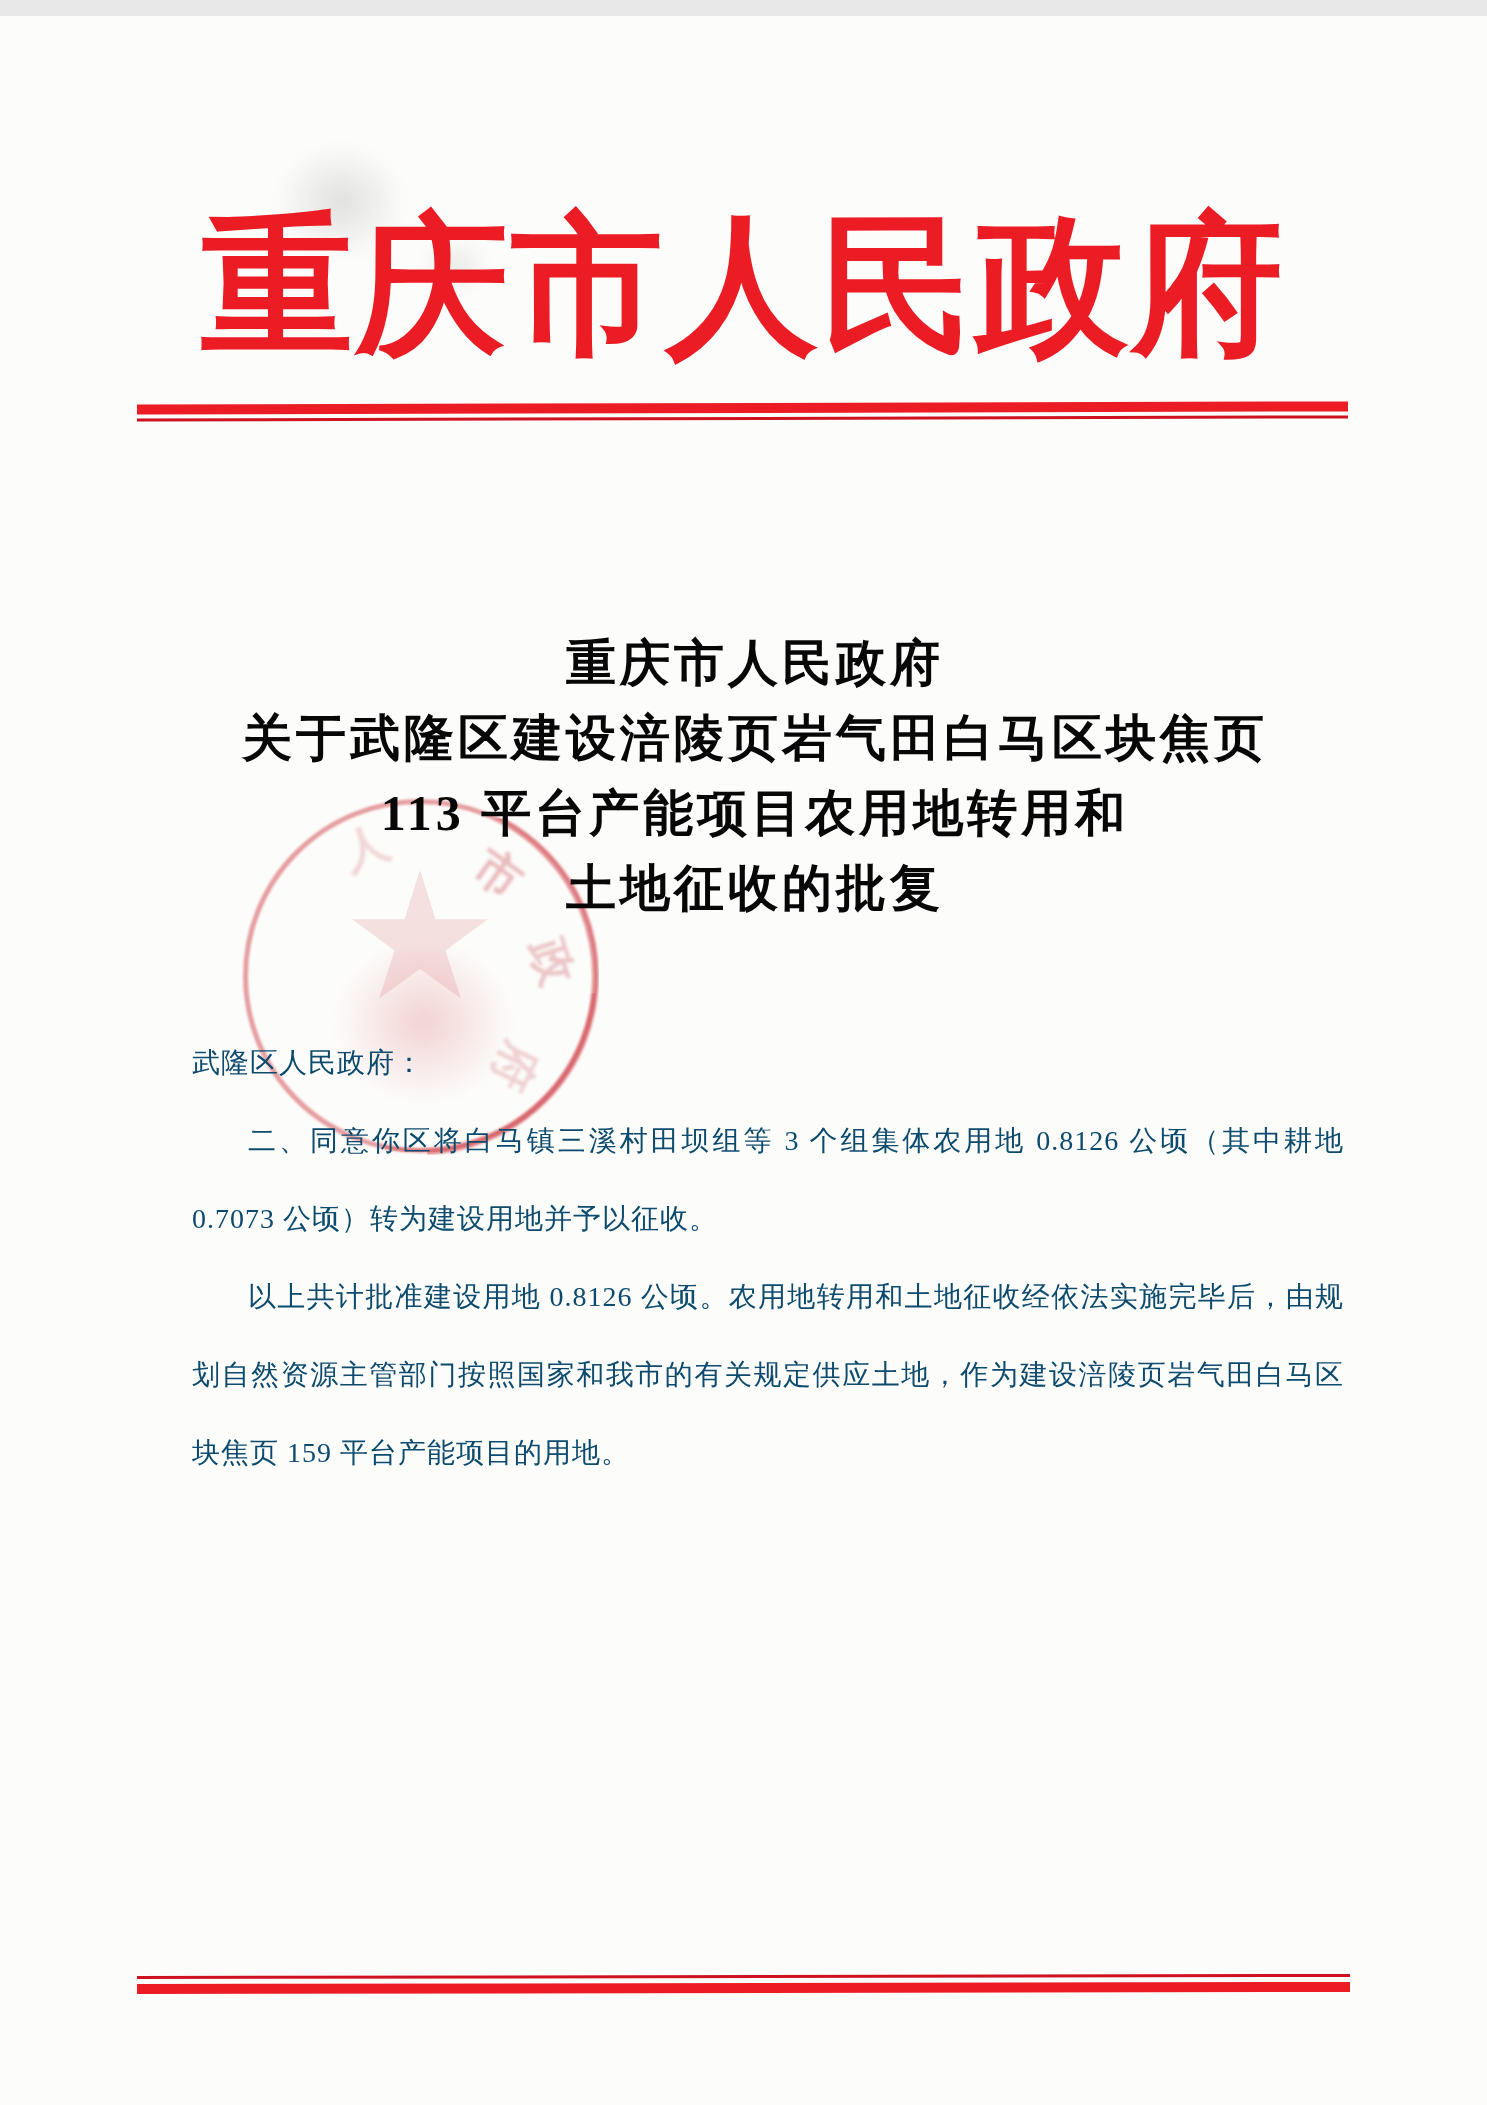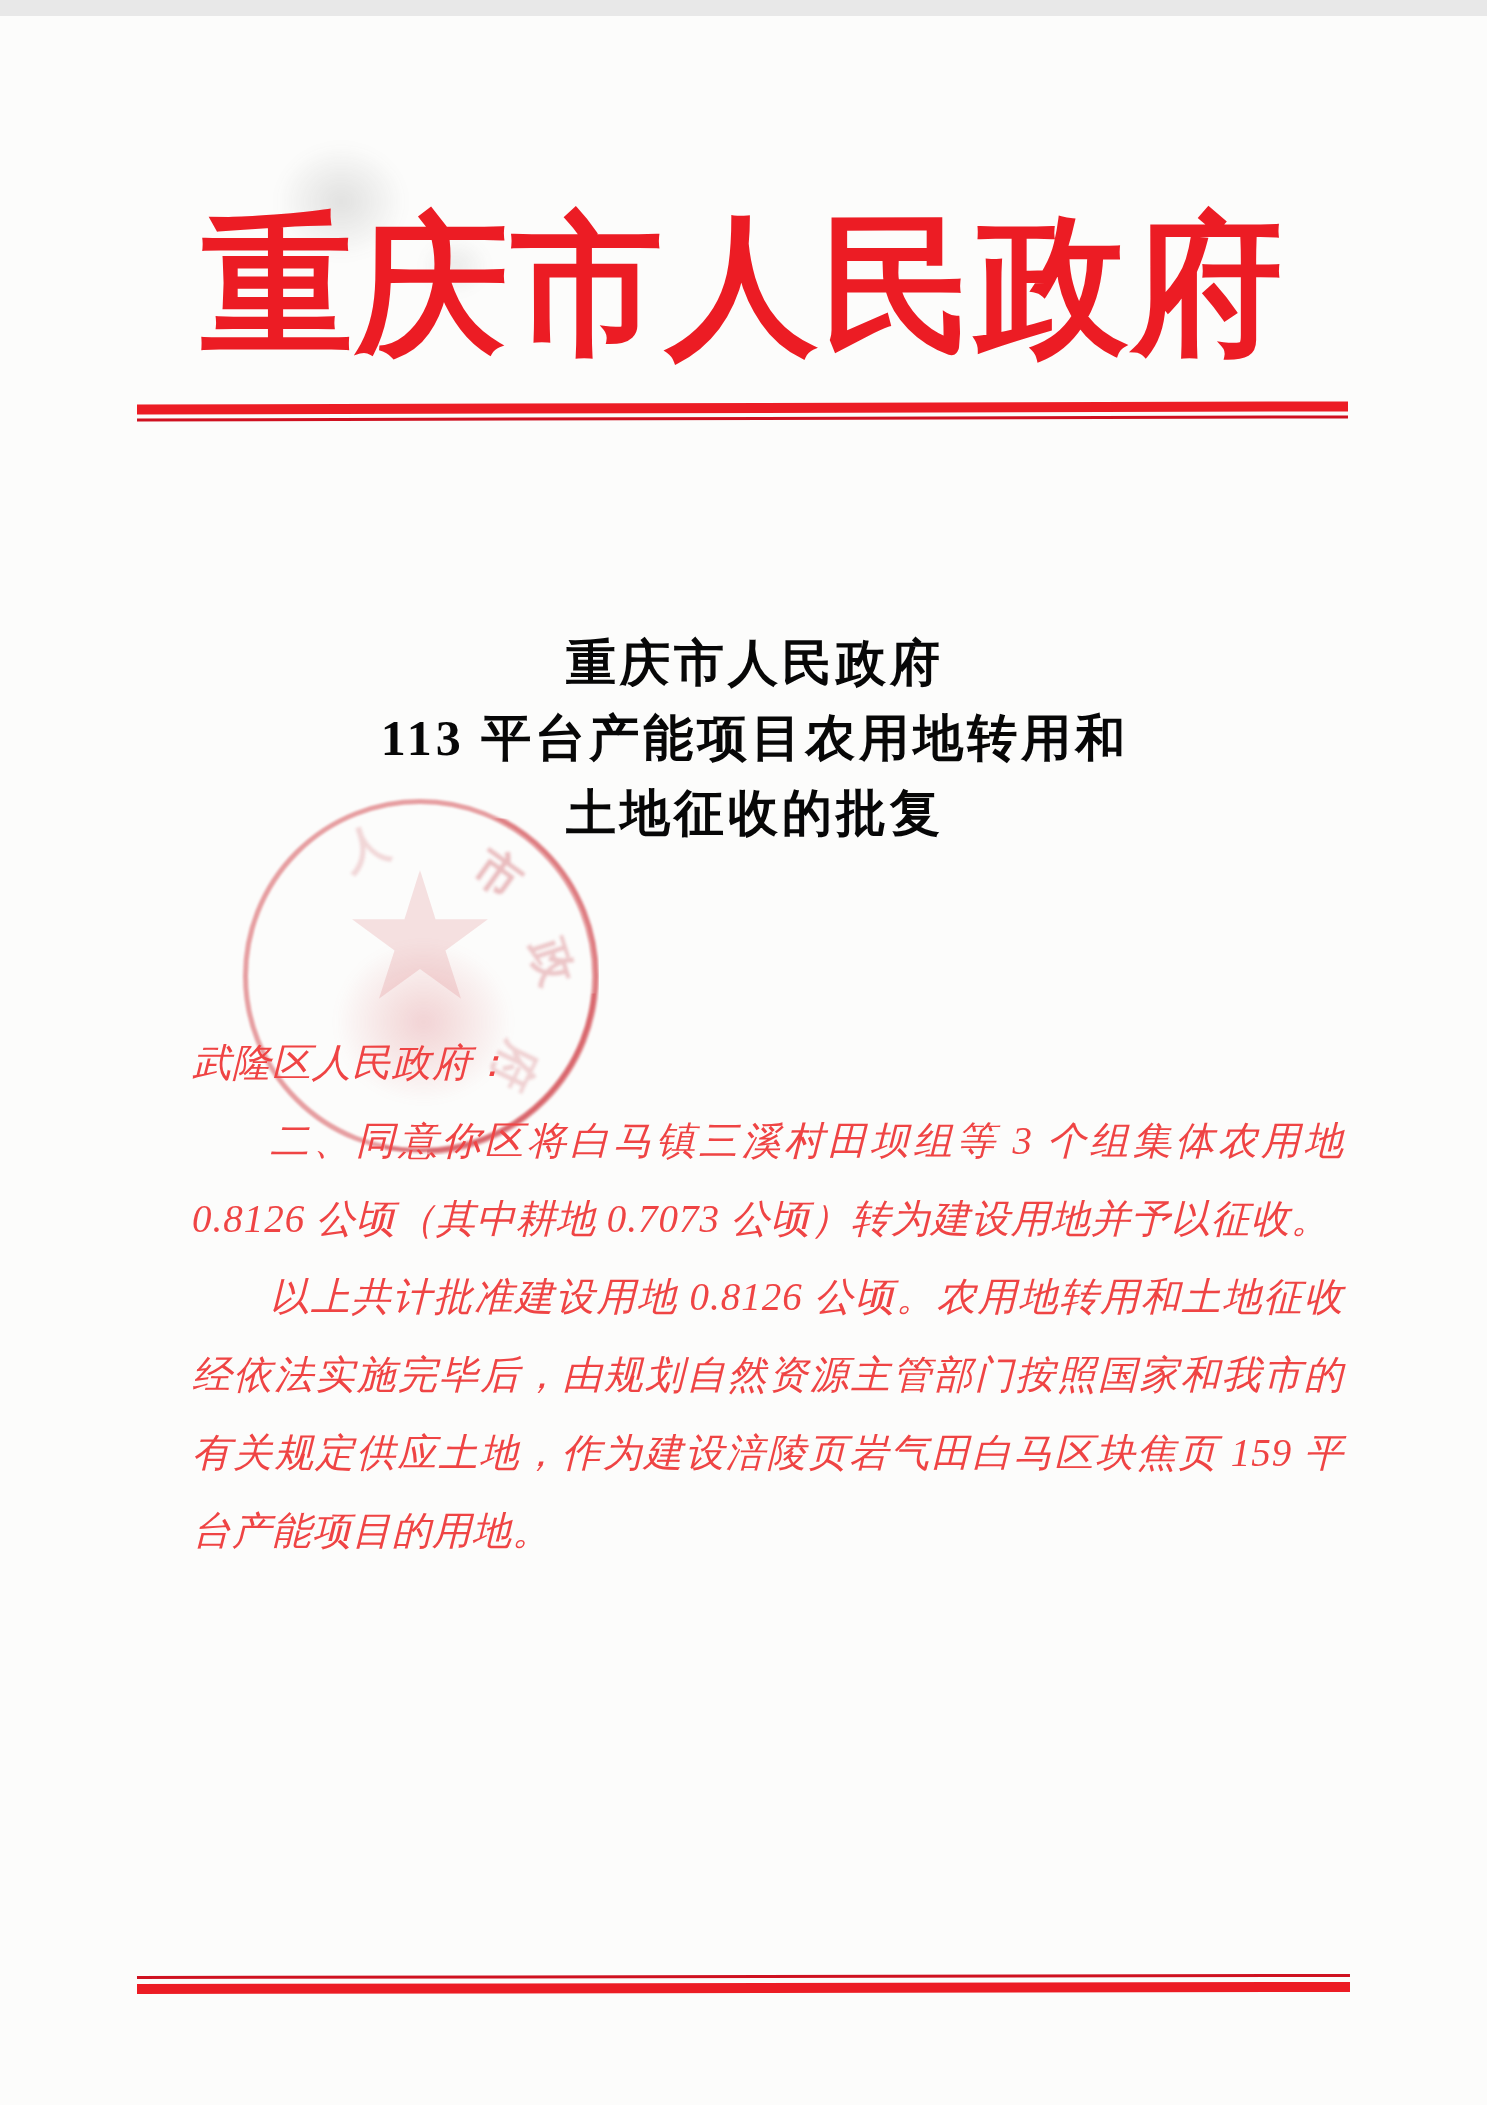--- a/index.html
+++ b/index.html
@@ -33,22 +33,22 @@
 
   .title-block {
     position:absolute; top:610px; left:150px; width:1210px;
     text-align:center; color:#070707; font-weight:bold;
     font-size:50px; line-height:75px; letter-spacing:4px;
   }
   .title-line { white-space:nowrap; }
 
   .body-text {
     position:absolute; left:192px; top:1008px; width:1152px;
-    font-size:39px; line-height:78px; color:#ef4444;
-    text-align:justify; letter-spacing:1px;font-style:italic;
+    font-size:28px; line-height:78px; color:#0c4a6e;
+    text-align:justify; letter-spacing:1px;
   }
   .body-text p { margin:0; text-indent:2em; }
   .body-text p.salutation { text-indent:0; }
 
   
   .seal { position:absolute; left:243px; top:783px; width:354px; height:354px; pointer-events:none; }
   .seal .ring {
     position:absolute; inset:0; border-radius:50%;
     border:5px solid rgba(205,45,52,0.45); filter:blur(1.3px);
   }
@@ -117,20 +117,21 @@
     <div class="star"></div>
     <div class="blob"></div>
     <span class="frag frag-0">人</span>
     <span class="frag frag-1">市</span>
     <span class="frag frag-2">政</span>
     <span class="frag frag-3">府</span>
   </div>
 
   <div class="title-block">
     <div class="title-line">重庆市人民政府</div>
+    <div class="title-line">关于武隆区建设涪陵页岩气田白马区块焦页</div>
     <div class="title-line">113 平台产能项目农用地转用和</div>
     <div class="title-line">土地征收的批复</div>
   </div>
 
   <div class="body-text">
     <p class="salutation">武隆区人民政府：</p>
     <p>二、同意你区将白马镇三溪村田坝组等 3 个组集体农用地 0.8126 公顷（其中耕地 0.7073 公顷）转为建设用地并予以征收。</p>
     <p>以上共计批准建设用地 0.8126 公顷。农用地转用和土地征收经依法实施完毕后，由规划自然资源主管部门按照国家和我市的有关规定供应土地，作为建设涪陵页岩气田白马区块焦页 159 平台产能项目的用地。</p>
   </div>
 

